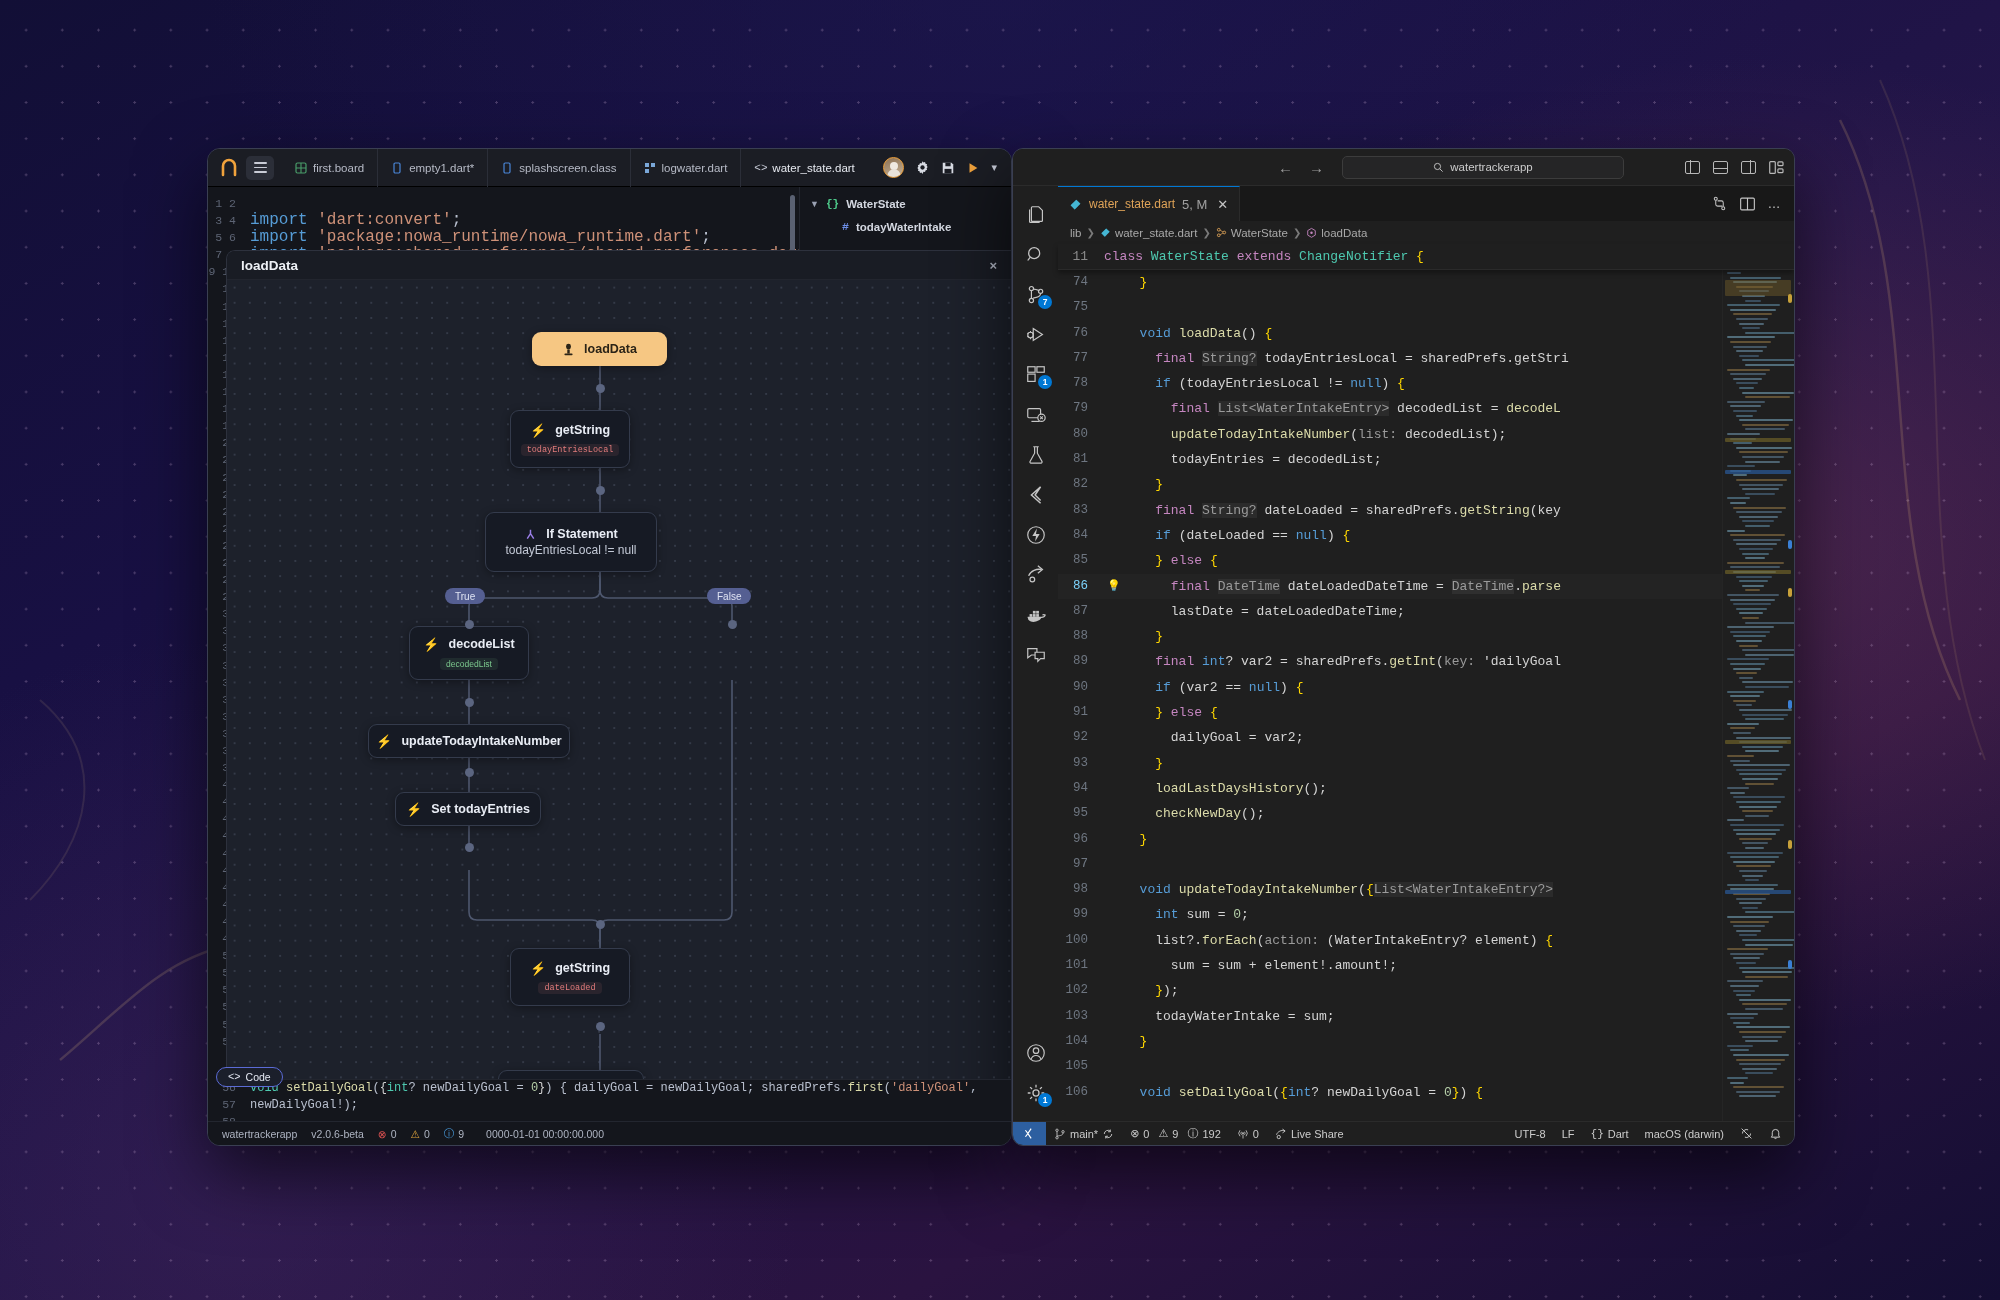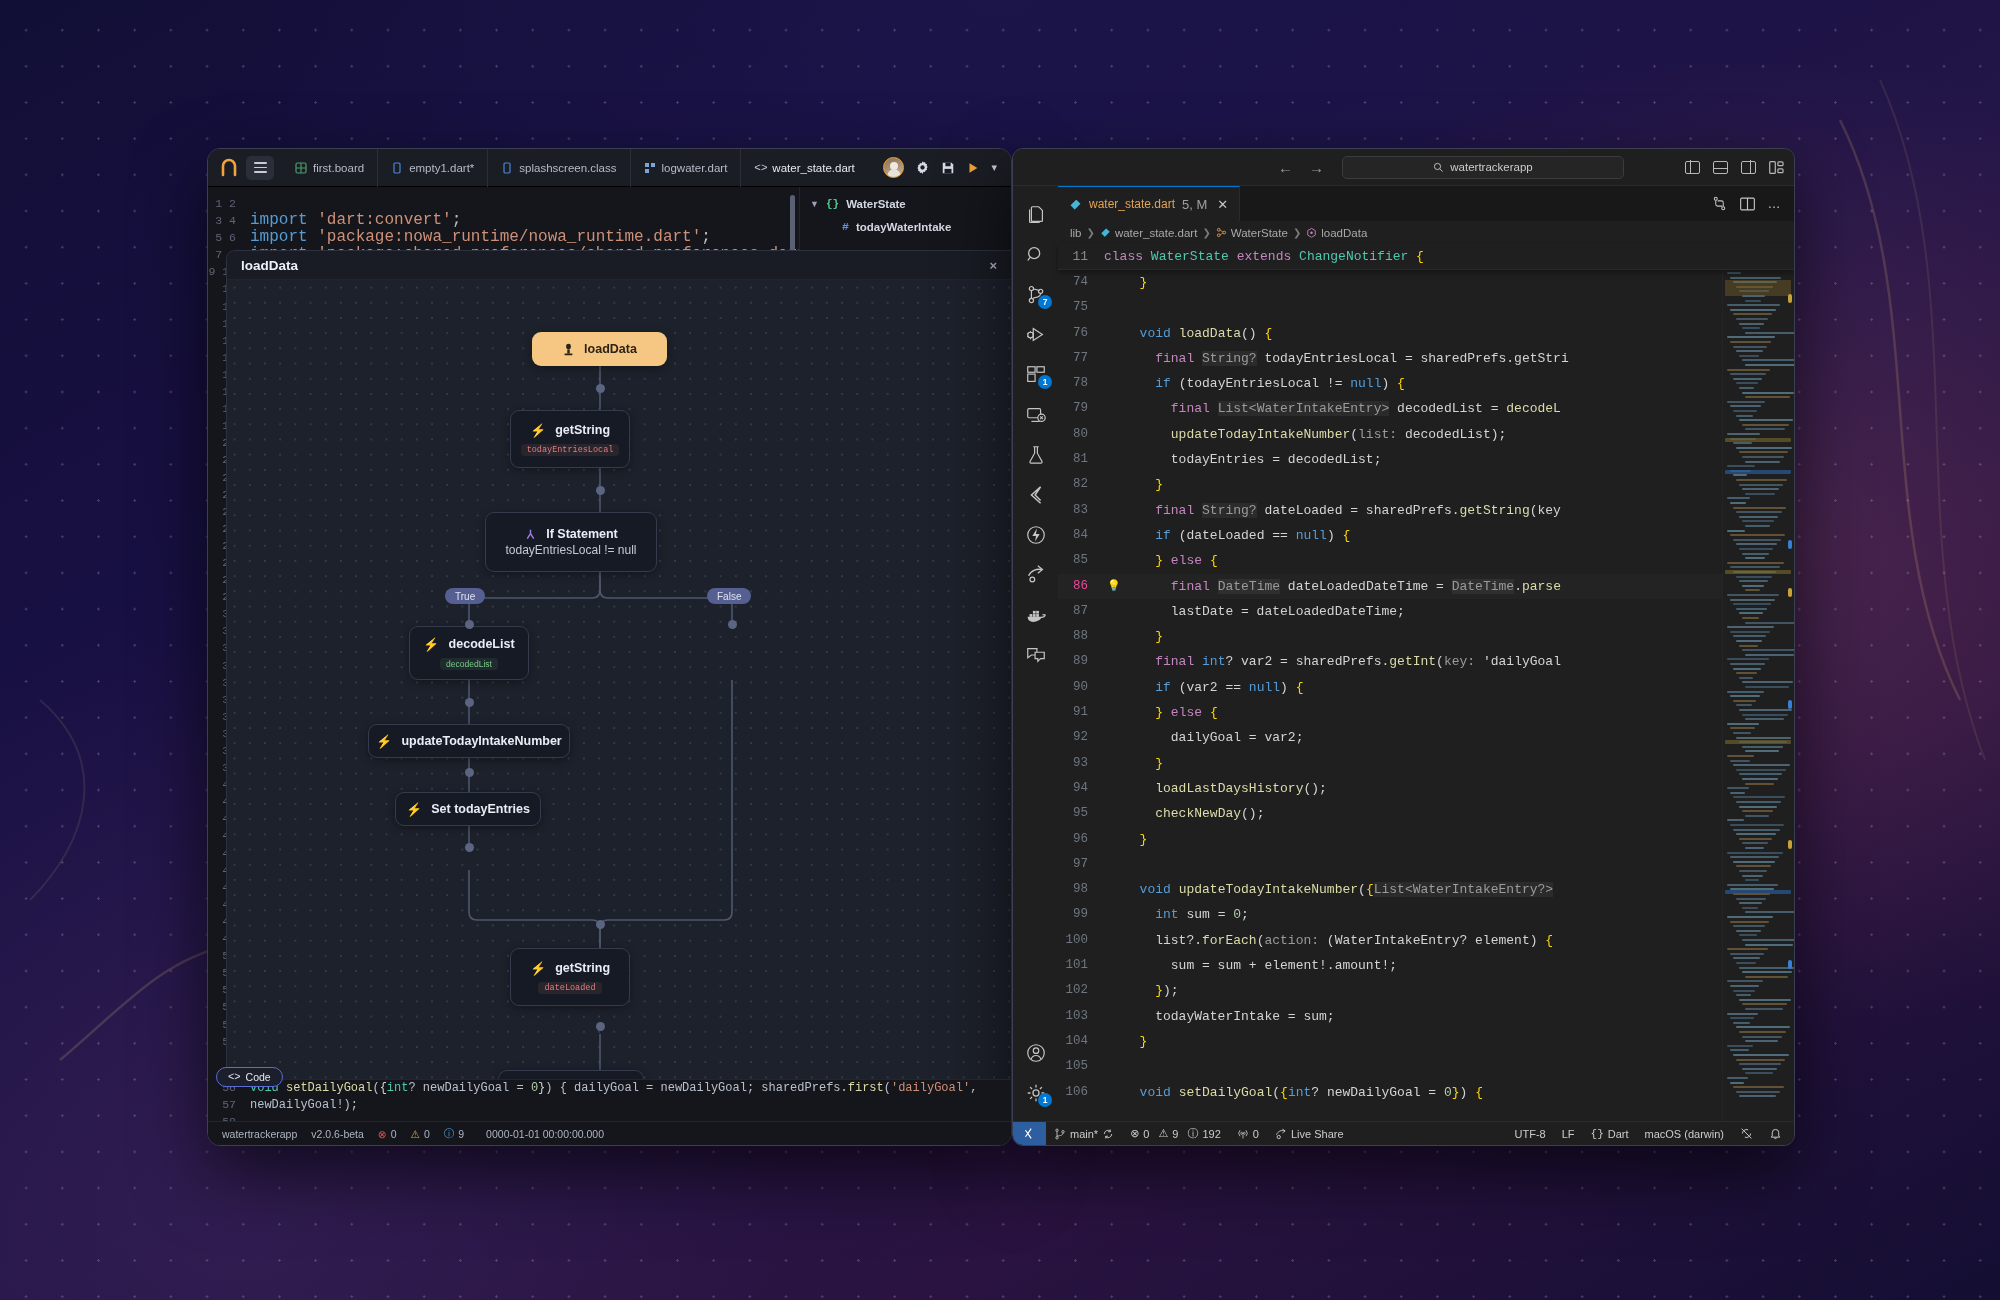--- a/index.html
+++ b/index.html
@@ -203,21 +203,21 @@
   .sticky .ln { width: 46px; text-align: right; padding-right: 16px; color: #8a8a8a; }
 
   .code-wrap { flex: 1; position: relative; overflow: hidden; background: #1f1f1f; display:flex;}
   .vcode {
     flex: 1; font-family: "Liberation Mono", monospace; font-size: 13px; line-height: 25.3px;
     white-space: pre; position: relative; min-width: 0; overflow: hidden;
   }
   .vline { display: flex; height: 25.3px; align-items: flex-end; }
   .vline.hl { background: #232323; }
   .vline .ln { width: 46px; text-align: right; padding-right: 16px; color: #6e7681; flex: none; font-size: 12.5px;}
-  .vline.hl .ln { color: #ec4899; }
+  .vline.hl .ln { color: #7dd3fc; }
   .vline .bulb { width: 20px; flex: none; text-align: center; font-size: 11px; }
   .vline .txt { flex: 1; color: #d4d4d4; overflow: hidden; }
   .v-kw { color: #c586c0; }
   .v-ctl { color: #569cd6; }
   .v-type { color: #4ec9b0; }
   .v-typ2 { color: #9b9b9b; background: rgba(255,255,255,0.055); }
   .v-fn { color: #dcdcaa; }
   .v-num { color: #b5cea8; }
   .v-param { color: #9b9b9b; }
   .v-brk1 { color: #ffd700; }

